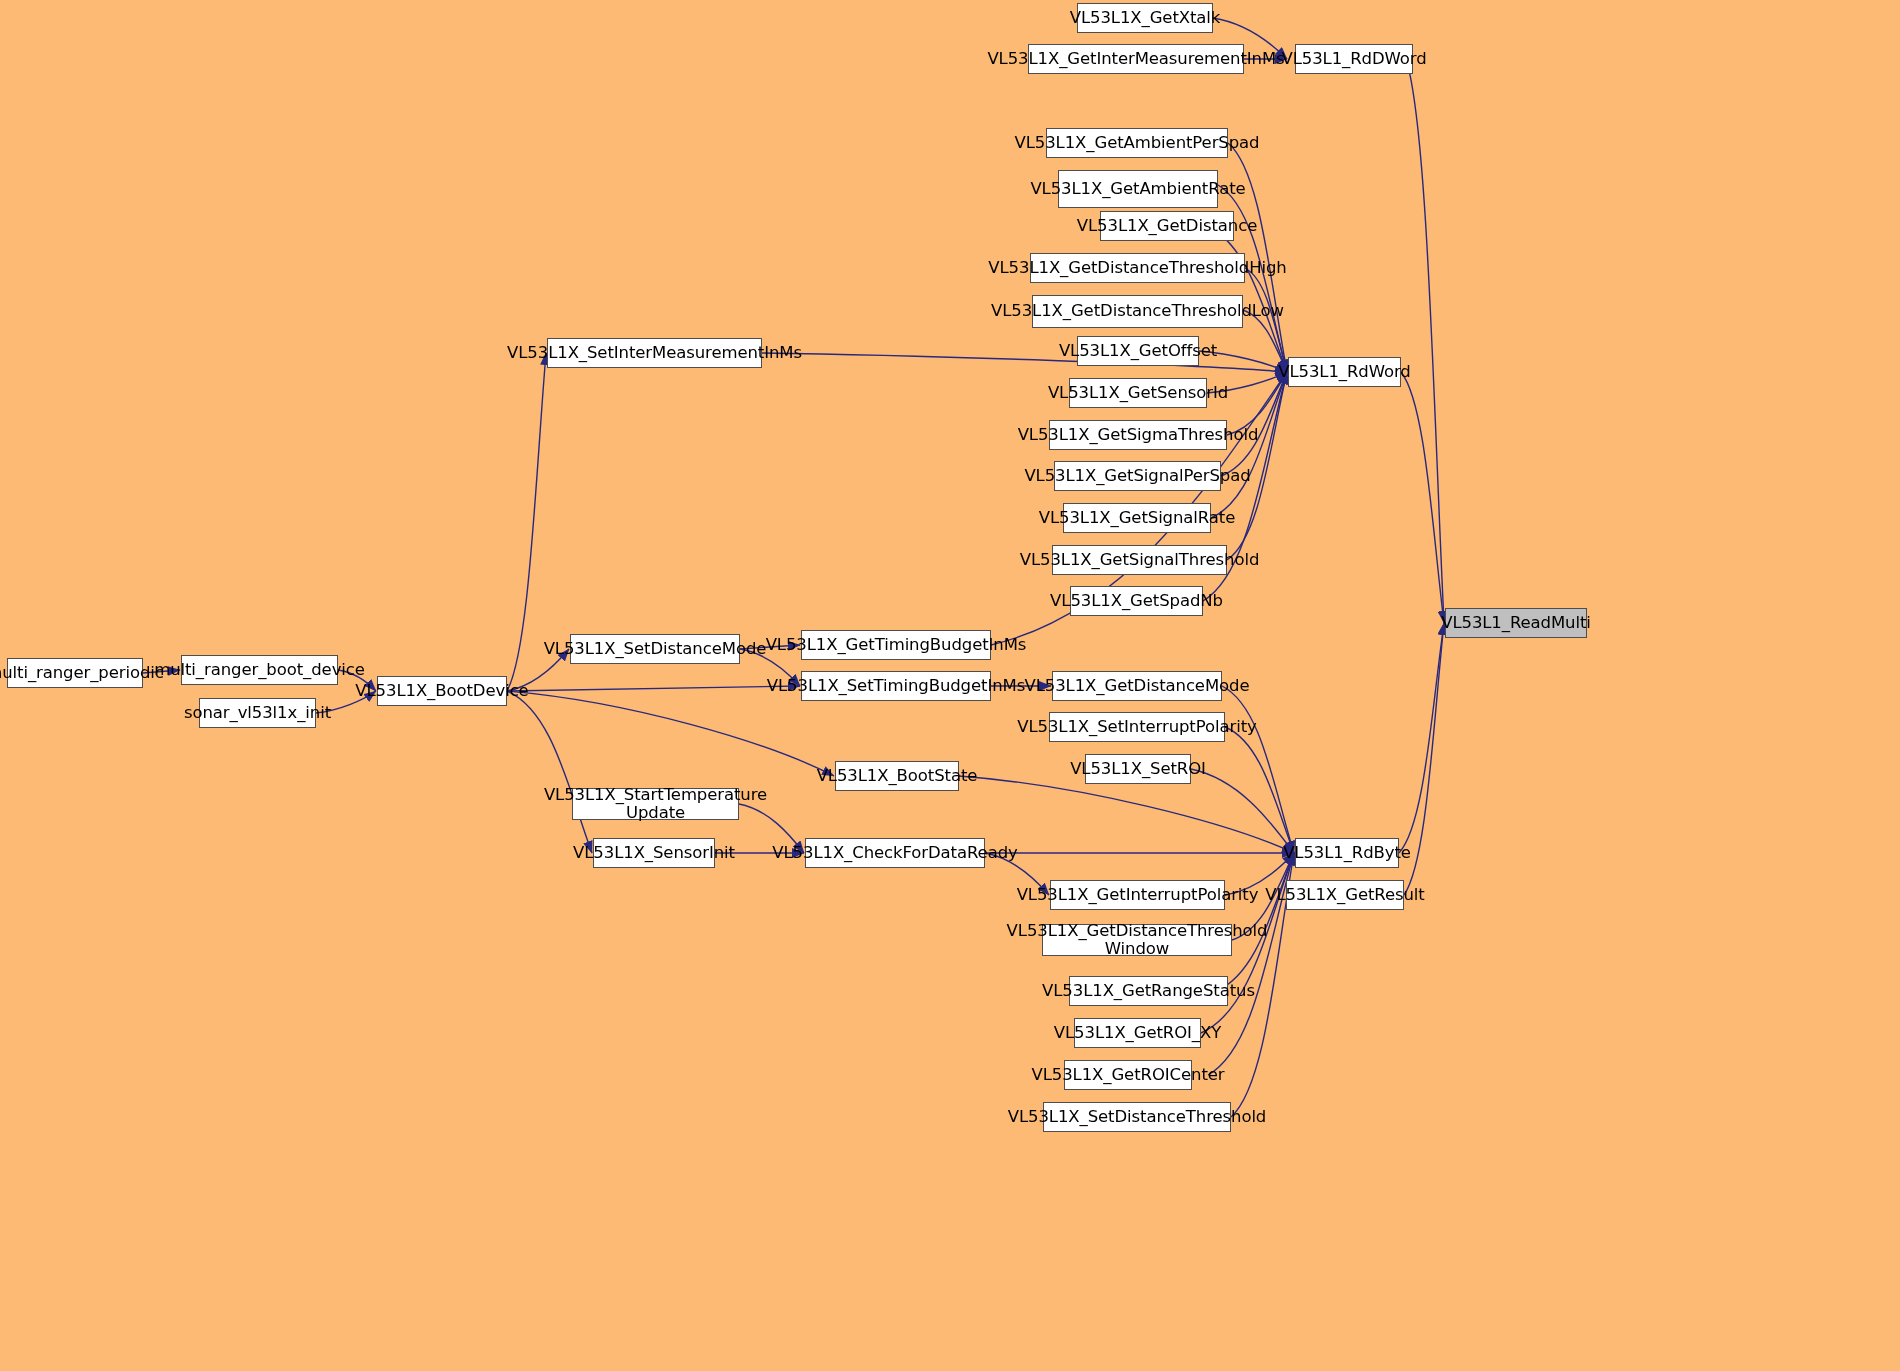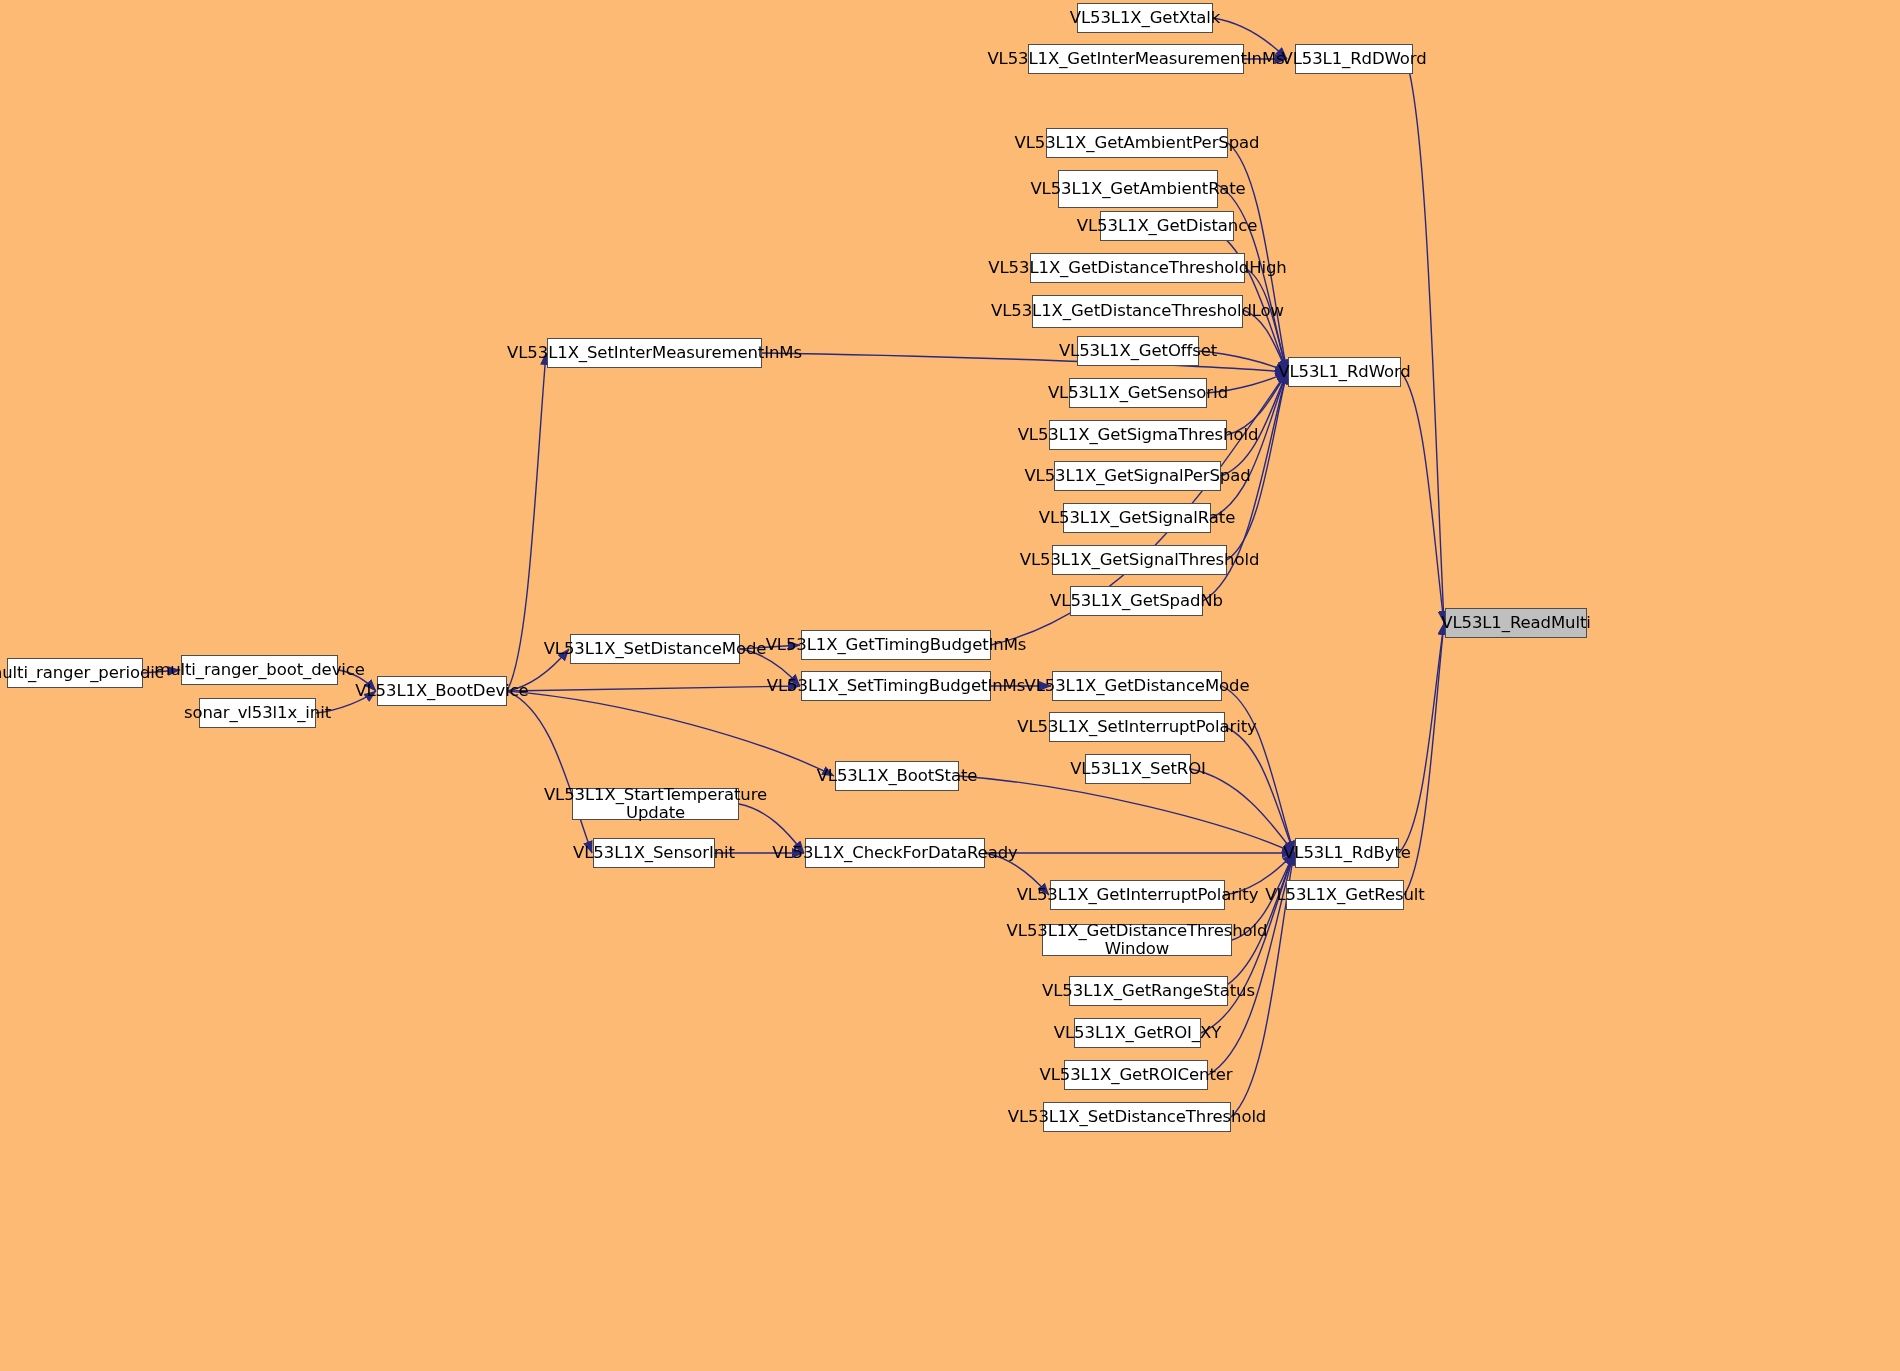--- a/index.html
+++ b/index.html
@@ -116,16 +116,16 @@
 Update</span></div>
       <div class="node" style="left: 593px; top: 838px; width: 122px; height: 30px;"><span class="lbl">VL53L1X_SensorInit</span></div>
       <div class="node" style="left: 805px; top: 838px; width: 180px; height: 30px;"><span class="lbl">VL53L1X_CheckForDataReady</span></div>
       <div class="node" style="left: 1295px; top: 838px; width: 104px; height: 30px;"><span class="lbl">VL53L1_RdByte</span></div>
       <div class="node" style="left: 1050px; top: 880px; width: 175px; height: 30px;"><span class="lbl">VL53L1X_GetInterruptPolarity</span></div>
       <div class="node" style="left: 1286px; top: 880px; width: 118px; height: 30px;"><span class="lbl">VL53L1X_GetResult</span></div>
       <div class="node" style="left: 1042px; top: 924px; width: 190px; height: 32px;"><span class="lbl">VL53L1X_GetDistanceThreshold
 Window</span></div>
       <div class="node" style="left: 1057px; top: 976px; width: 159px; height: 30px; margin-left: 12px;"><span class="lbl">VL53L1X_GetRangeStatus</span></div>
       <div class="node" style="left: 1074px; top: 1018px; width: 127px; height: 30px;"><span class="lbl">VL53L1X_GetROI_XY</span></div>
-      <div class="node" style="left: 1064px; top: 1060px; width: 144px; height: 30px;"><span class="lbl">VL53L1X_GetROICenter</span></div>
+      <div class="node" style="left: 1064px; top: 1060px; width: 128px; height: 30px;"><span class="lbl">VL53L1X_GetROICenter</span></div>
       <div class="node" style="left: 1043px; top: 1102px; width: 188px; height: 30px;"><span class="lbl">VL53L1X_SetDistanceThreshold</span></div>
     </div>
 </div>
 
 </body></html>

